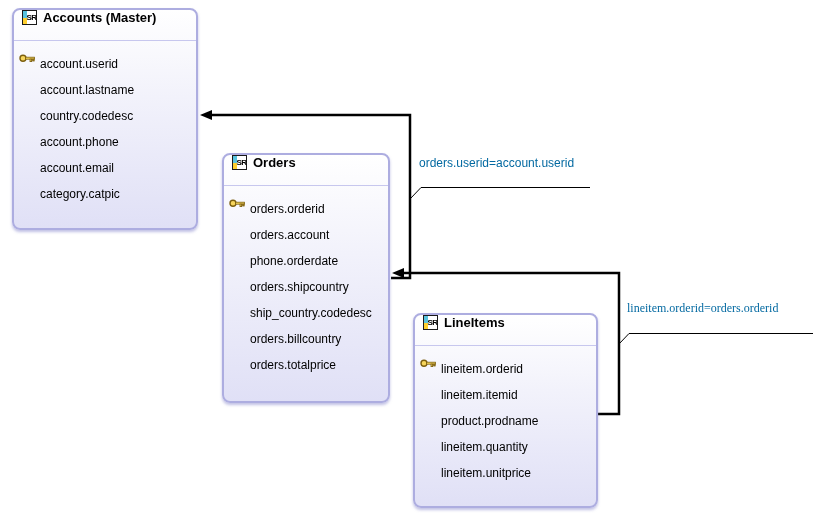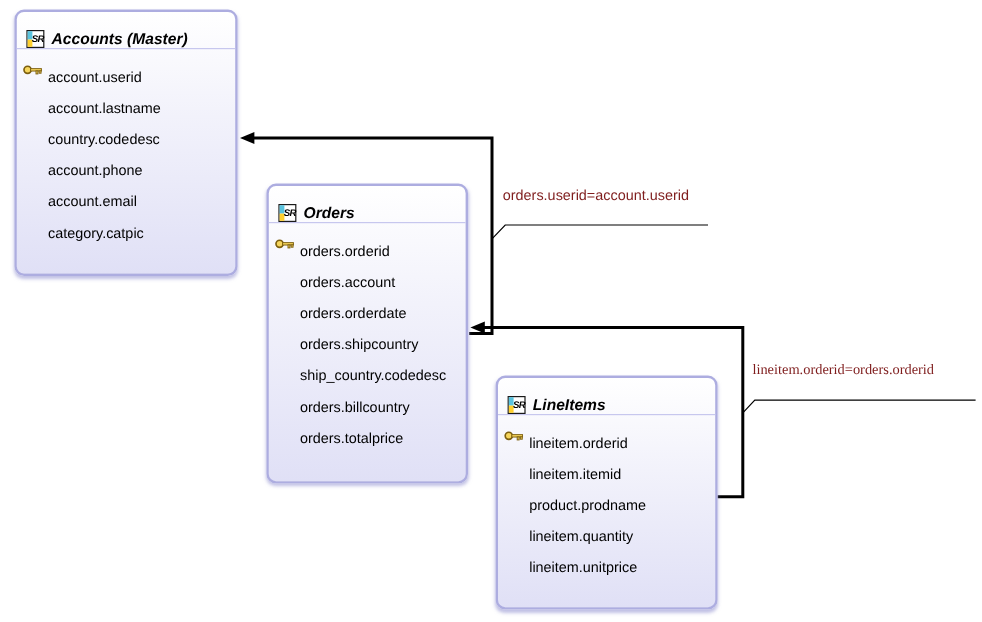--- a/index.html
+++ b/index.html
@@ -24,28 +24,27 @@
     box-sizing: border-box;
     border: 2px solid #adade0;
     border-radius: 8px;
     background: linear-gradient(180deg, #ffffff 0%, #f2f2fb 40%, #e0e0f6 100%);
     box-shadow: 0 2px 3px rgba(140,140,205,0.55);
     z-index: 2;
     color: #000;
   }
   .card-header {
     display: flex;
-    align-items: flex-end;
+    align-items: flex-start;
     height: 30px;
     padding: 0 8px;
     border-bottom: 1px solid #c7c7ee;
     font-weight: bold;
     font-size: 13px;
     white-space: nowrap;
-    font-style: italic;
   }
   .sr-icon {
     width: 15px; height: 15px;
     border: 1px solid #1a1a1a;
     background: #ffffff;
     margin-right: 6px;
     flex: none;
     position: relative;
     box-sizing: border-box;
   }
@@ -72,21 +71,21 @@
     display: flex;
     align-items: flex-end;
     padding-left: 26px;
     font-size: 12px;
     white-space: nowrap;
   }
   .key-icon { position: absolute; left: 5px; top: 8px; }
   .rel-label {
     position: absolute;
     font-size: 12px;
-    color: #7f1d1d;
+    color: #0369a1;
     white-space: nowrap;
     z-index: 3;
   }
   #table-accounts  { left: 12px;  top: 8px;   width: 186px; height: 222px; }
   #table-orders    { left: 222px; top: 153px; width: 168px; height: 250px; }
   #table-lineitems { left: 413px; top: 313px; width: 185px; height: 195px; }
   #rel-label-0 { left: 419px; top: 156px; }
   #rel-label-1 { left: 627px; top: 301px; font-family: Liberation Serif, serif; }
 </style>
 </head>
@@ -162,21 +161,21 @@
           <rect x="6.5" y="4.2" width="9" height="2" fill="#f6d55c" stroke="#7c5f10" stroke-width="0.8"></rect>
           <rect x="11" y="6" width="1.6" height="2.6" fill="#f6d55c" stroke="#7c5f10" stroke-width="0.8"></rect>
           <rect x="13.6" y="6" width="1.6" height="2" fill="#f6d55c" stroke="#7c5f10" stroke-width="0.8"></rect>
         </svg>
         <span>orders.orderid</span>
       </div>
       <div class="field-row">
         <span>orders.account</span>
       </div>
       <div class="field-row">
-        <span>orders.orderdate</span>
+        <span>phone.orderdate</span>
       </div>
       <div class="field-row">
         <span>orders.shipcountry</span>
       </div>
       <div class="field-row">
         <span>ship_country.codedesc</span>
       </div>
       <div class="field-row">
         <span>orders.billcountry</span>
       </div>

